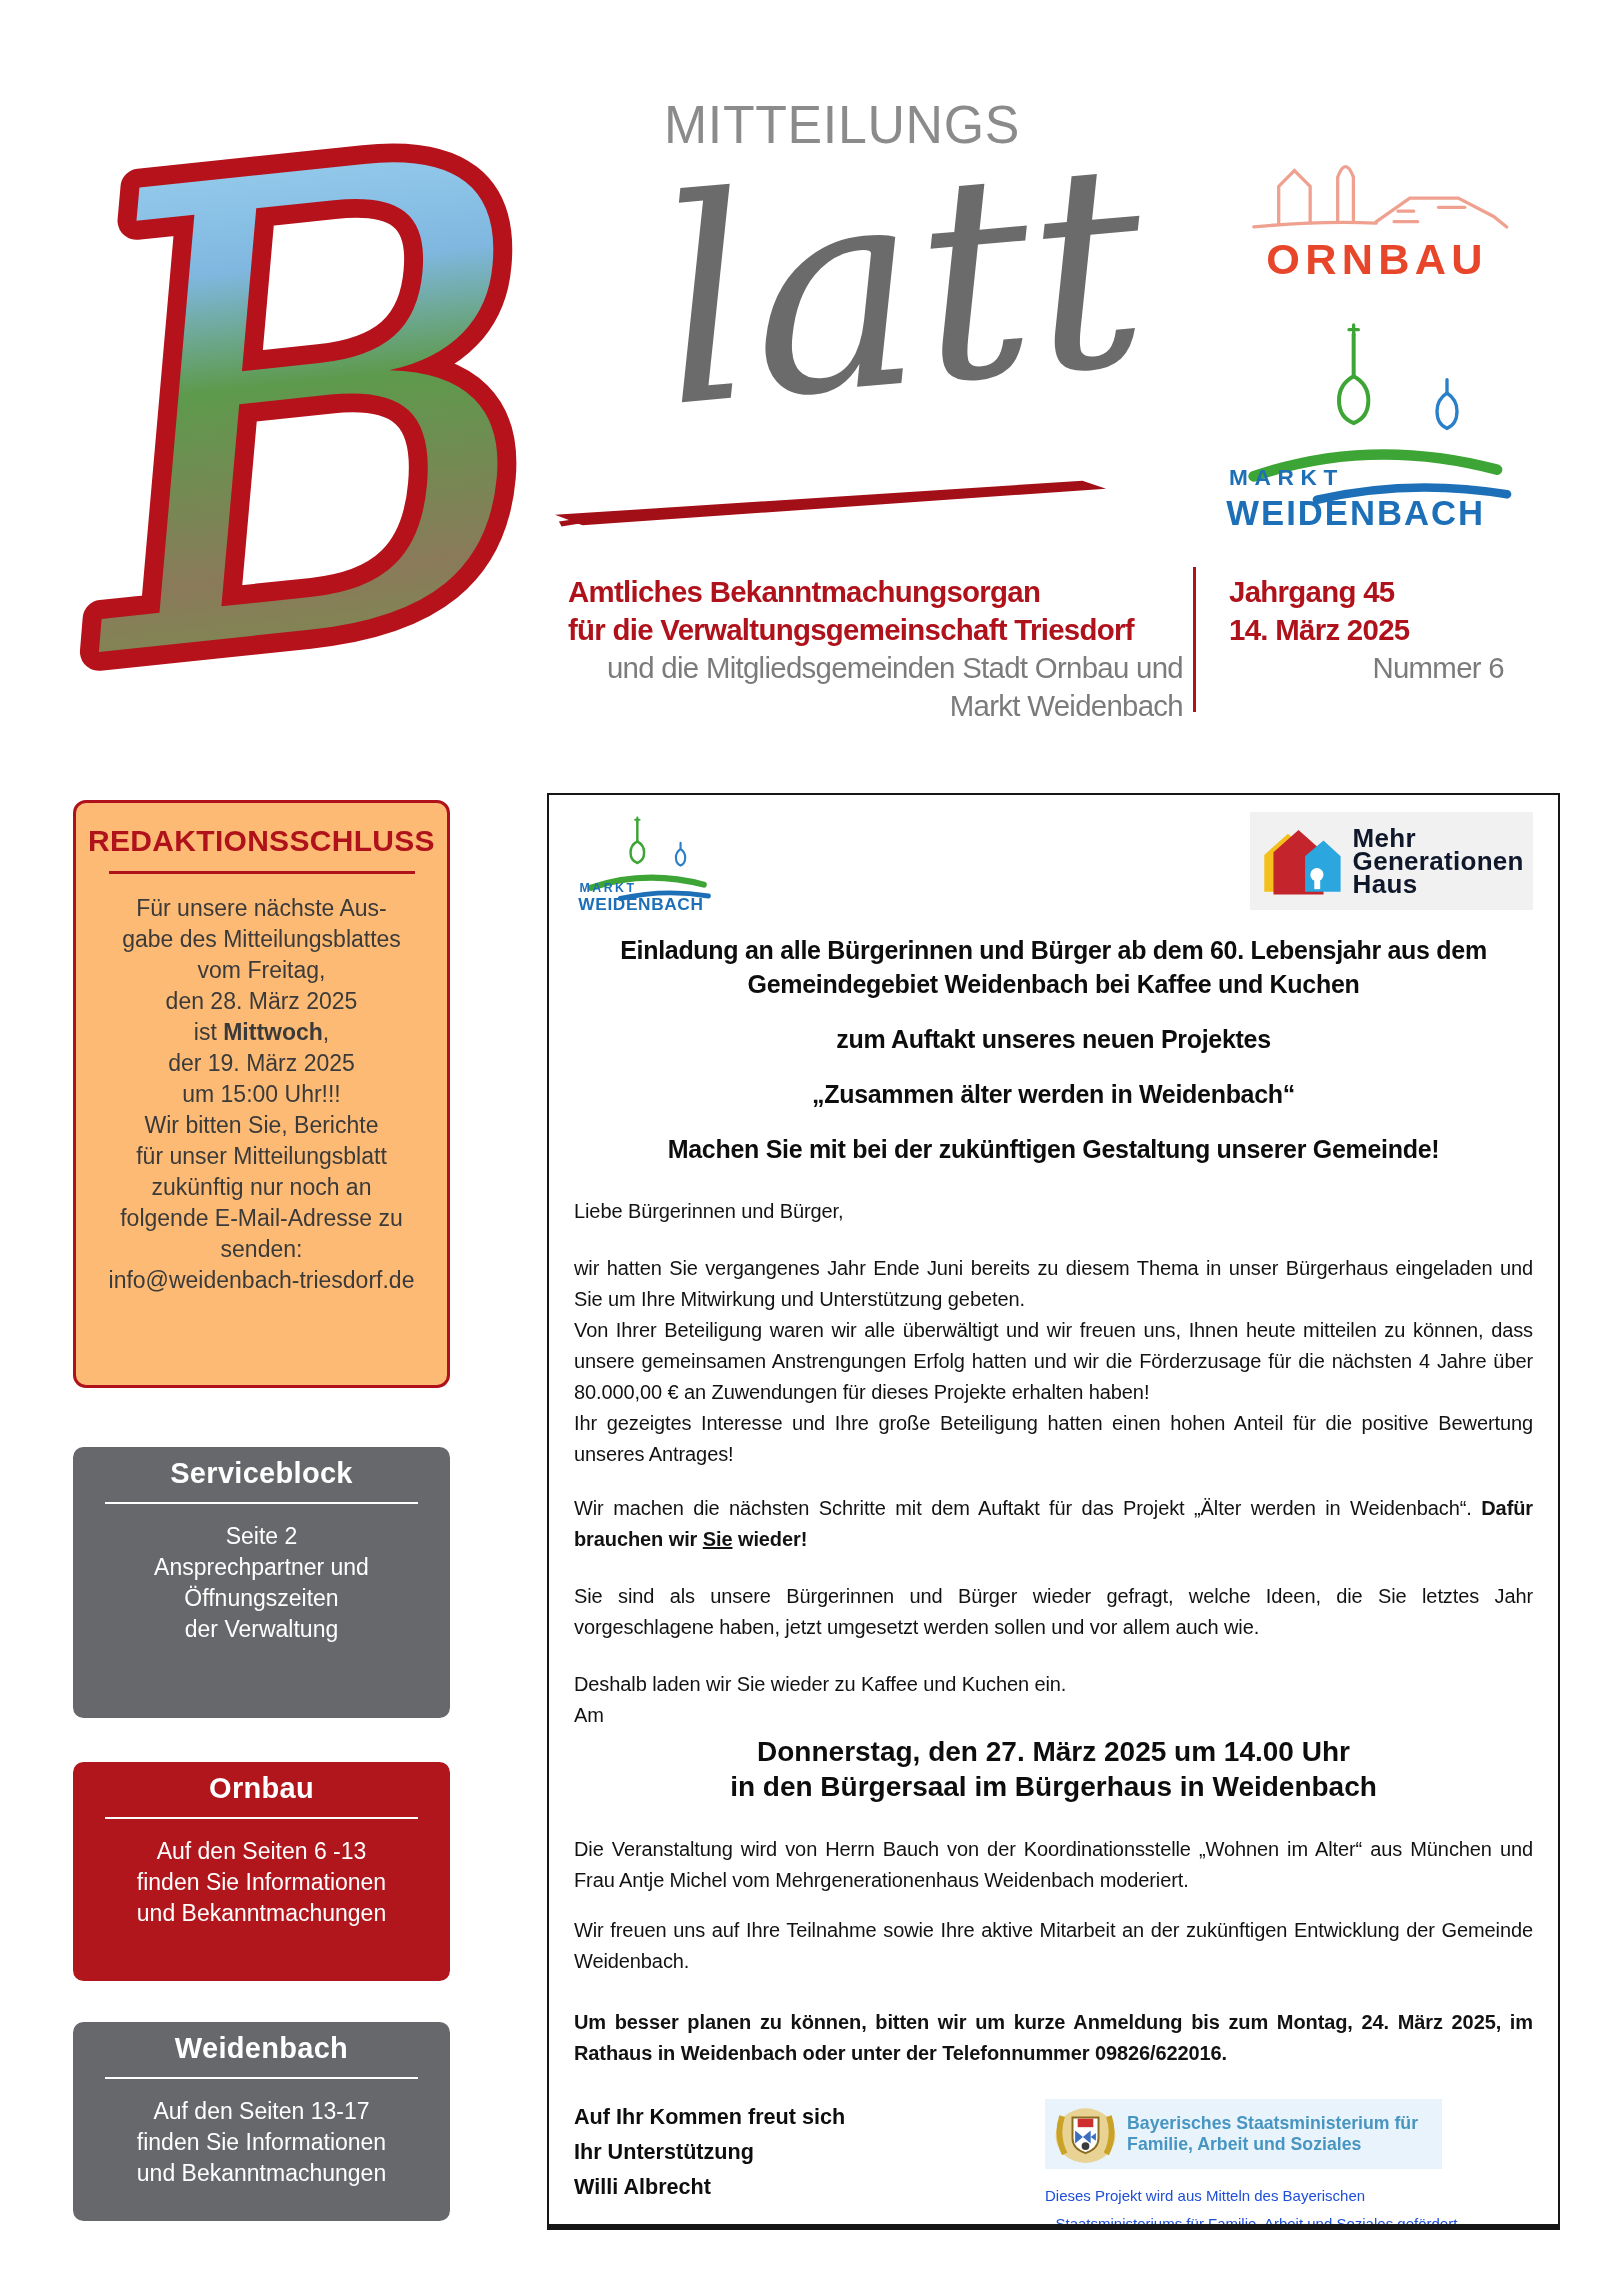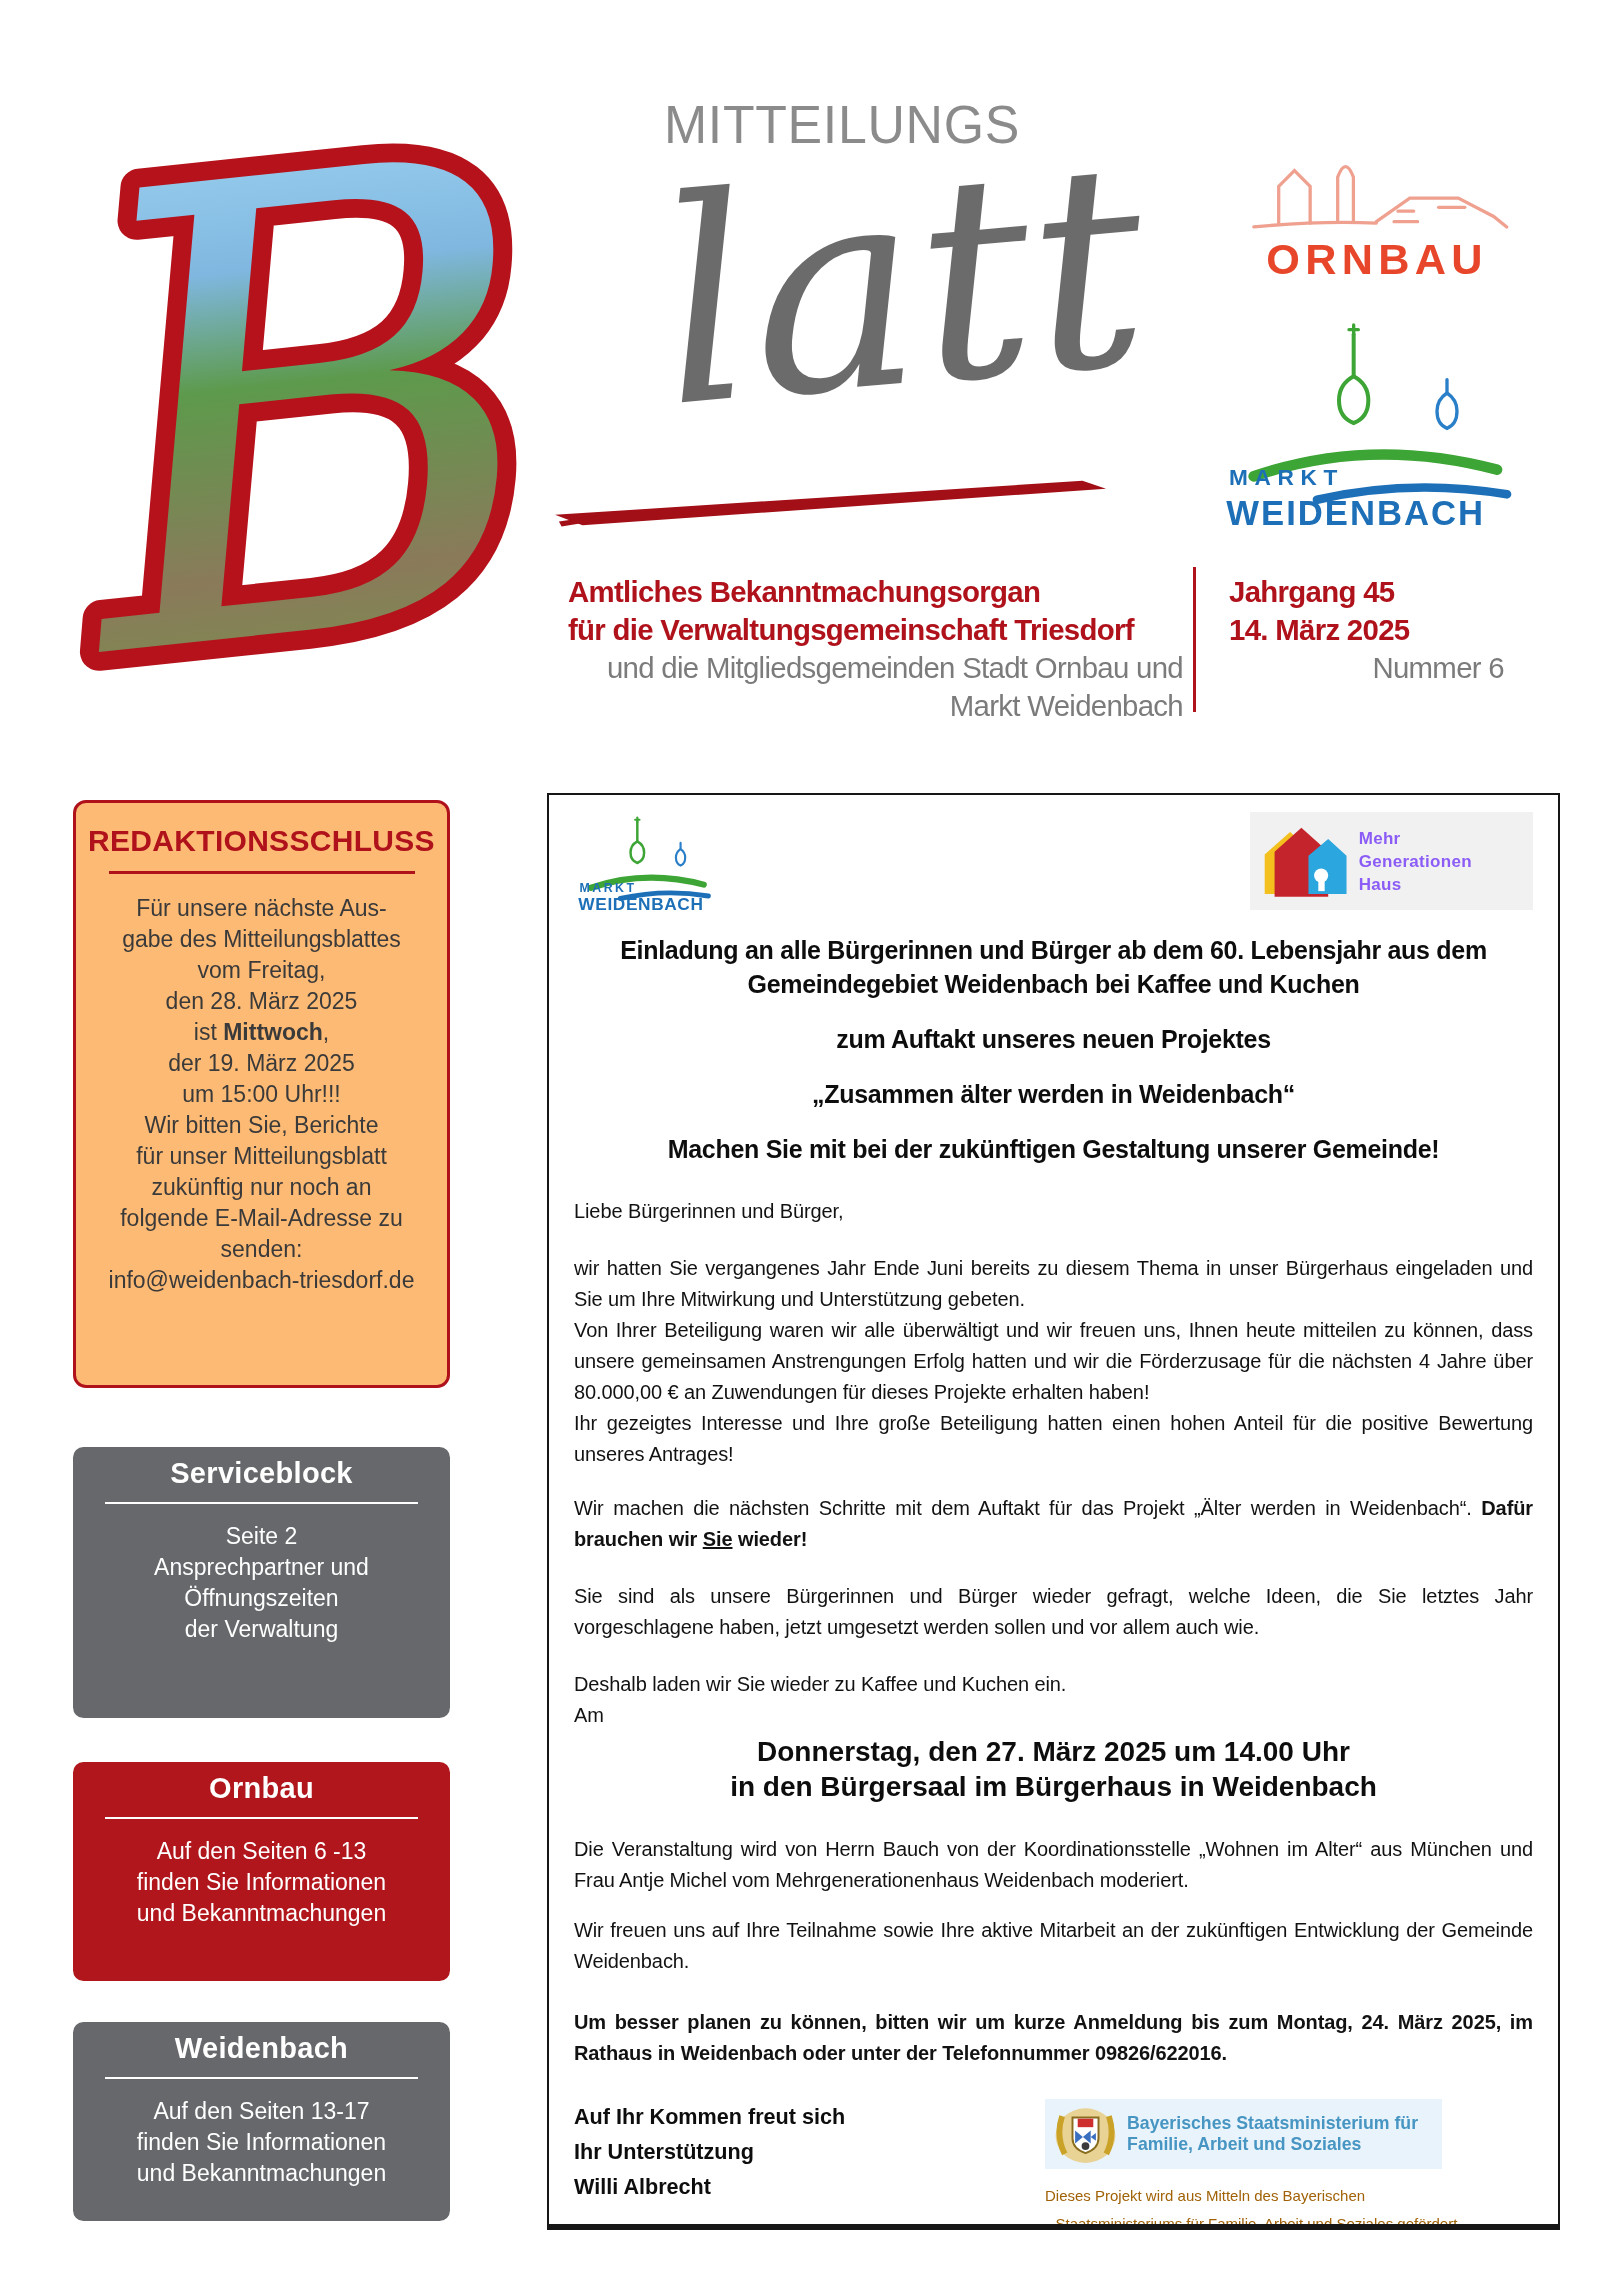--- a/index.html
+++ b/index.html
@@ -43,39 +43,39 @@
   .info-rule{width:313px;height:2px;background:#ffffff;margin:11.8px auto 17px;}
   .info-line{font-size:23px;line-height:31px;}
 
   
   .main-box{position:absolute;left:547px;top:793px;width:1013px;height:1437px;
     border:2.6px solid #161616;border-bottom-width:6.5px;box-sizing:border-box;
     padding:17px 25px 0;overflow:hidden;background:#fff;}
   .logos-row{display:flex;justify-content:space-between;align-items:flex-start;height:110px;margin-bottom:10.5px;}
   .mgh{width:283px;height:98px;background:#f1f1f1;display:flex;align-items:center;
     padding:5.2px 9.2px;box-sizing:border-box;}
-  .mgh-text{margin-left:10.5px;color:#8b5cf6;font-size:17px;line-height:23px;font-weight:bold;letter-spacing:0.3px;}
+  .mgh-text{margin-left:10.5px;color:#0f172a;font-size:26px;line-height:23px;font-weight:bold;letter-spacing:0.3px;}
   .mainhead{font-size:25px;font-weight:bold;text-align:center;line-height:34px;
     color:#0d0d0d;letter-spacing:-0.3px;margin:0 17px 21px;}
   .mainhead.cta{margin-bottom:30px;}
   .bodytext{font-size:20px;line-height:31px;text-align:justify;color:#121212;letter-spacing:-0.1px;margin:0;}
   .mb40{margin-bottom:26px;}.mb36{margin-bottom:23.6px;}.mb30{margin-bottom:19.6px;}
   .mb46{margin-bottom:30px;}.mb4{margin-bottom:2.6px;}
   .event-line{font-size:28px;line-height:35px;font-weight:bold;text-align:center;color:#0d0d0d;margin:0;}
   .event-place{margin-bottom:30px;}
   .bold{font-weight:bold;}
   .ul{ text-decoration:underline;}
   .footer-row{display:flex;justify-content:space-between;align-items:flex-start;margin-top:3.9px;}
   .signoff{font-weight:bold;font-size:21.6px;line-height:35px;color:#0d0d0d;}
   .ministry-block{width:488px;}
   .ministry-logo-row{display:flex;align-items:center;background:#e9f3fb;width:397px;
     padding:3.9px 7.9px;box-sizing:border-box;}
   .ministry-text{margin-left:9.2px;color:#4795c2;font-size:17.7px;line-height:21.6px;
     font-weight:bold;filter:blur(0.5px);}
-  .funding{margin-top:13px;font-size:15px;line-height:27.5px;color:#a16207;}
+  .funding{margin-top:13px;font-size:15px;line-height:27.5px;color:#1d4ed8;}
   .funding .l2{padding-left:10.5px;}
 </style>
 </head>
 <body>
 
 <div class="masthead-b">
   <svg viewBox="0 0 800 1010" width="523" height="661" aria-hidden="true">
     <defs>
       <linearGradient id="gphoto" x1="0" y1="0" x2="0" y2="1">
         <stop offset="0" stop-color="#a9ddf6"></stop>

